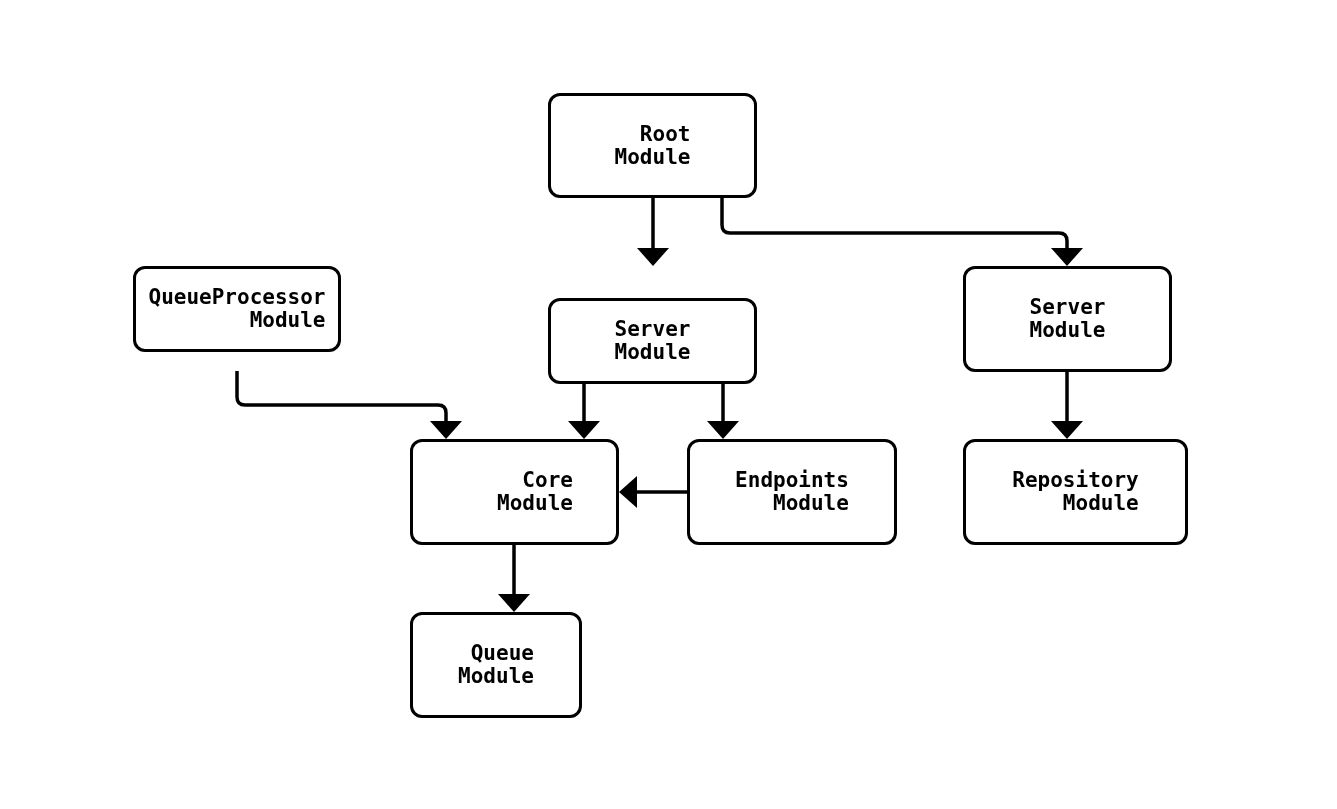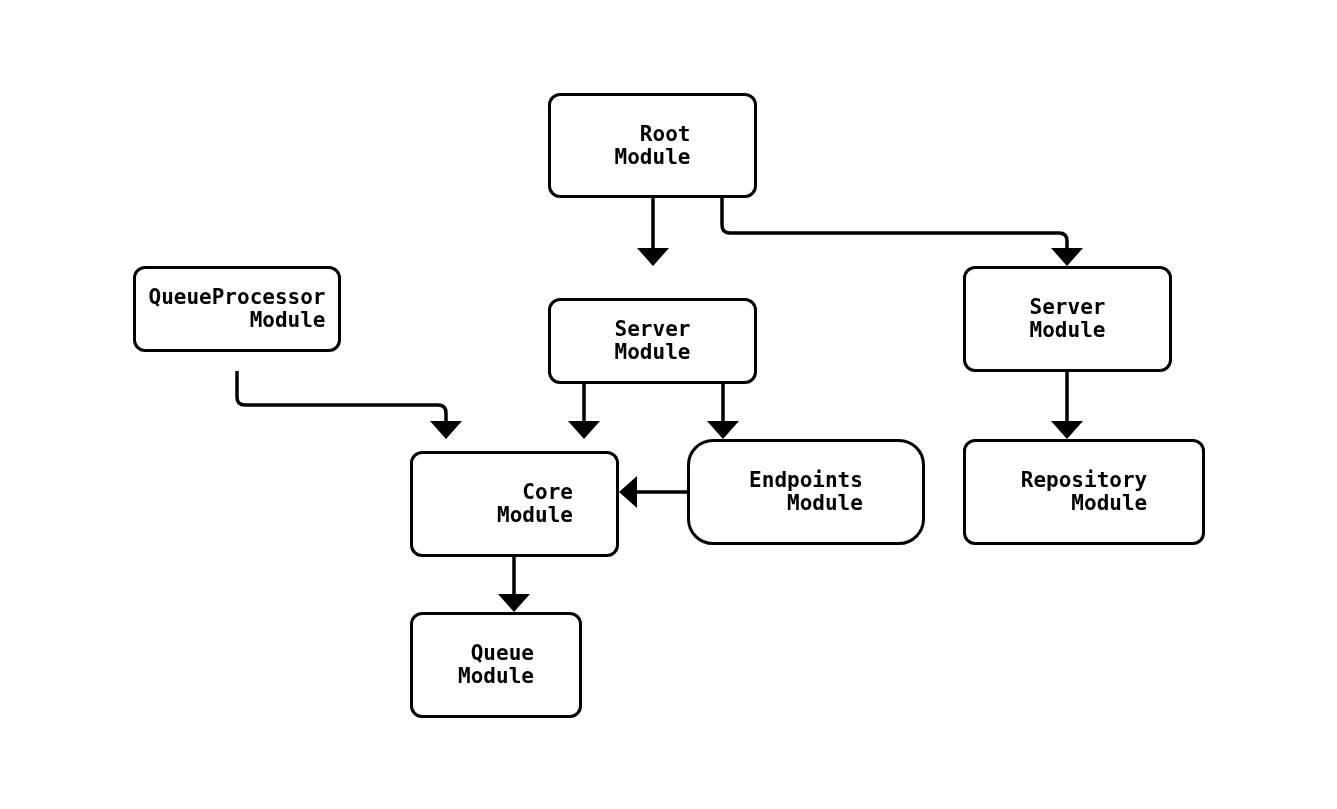--- a/index.html
+++ b/index.html
@@ -111,31 +111,31 @@
   <div class="node" style="left:133px; top:266px; width:208px; height:86px;">
     <span class="label">QueueProcessor
 Module</span>
   </div>
 
   <div class="node" style="left:963px; top:266px; width:209px; height:106px;">
     <span class="label">Server
 Module</span>
   </div>
 
-  <div class="node" style="left:410px; top:451px; width:209px; height:106px;padding-left:41px;">
+  <div class="node" style="left:410px; top:439px; width:209px; height:106px;padding-left:41px;">
     <span class="label">Core
 Module</span>
   </div>
 
-  <div class="node" style="left:687px; top:439px; width:238px; height:106px;border-radius:26px;">
+  <div class="node" style="left:687px; top:439px; width:210px; height:106px;">
     <span class="label">Endpoints
 Module</span>
   </div>
 
-  <div class="node" style="left:963px; top:439px; width:242px; height:106px;">
+  <div class="node" style="left:963px; top:439px; width:225px; height:106px;">
     <span class="label">Repository
 Module</span>
   </div>
 
   <div class="node" style="left:410px; top:612px; width:172px; height:106px;">
     <span class="label">Queue
 Module</span>
   </div>
 
 </div>

